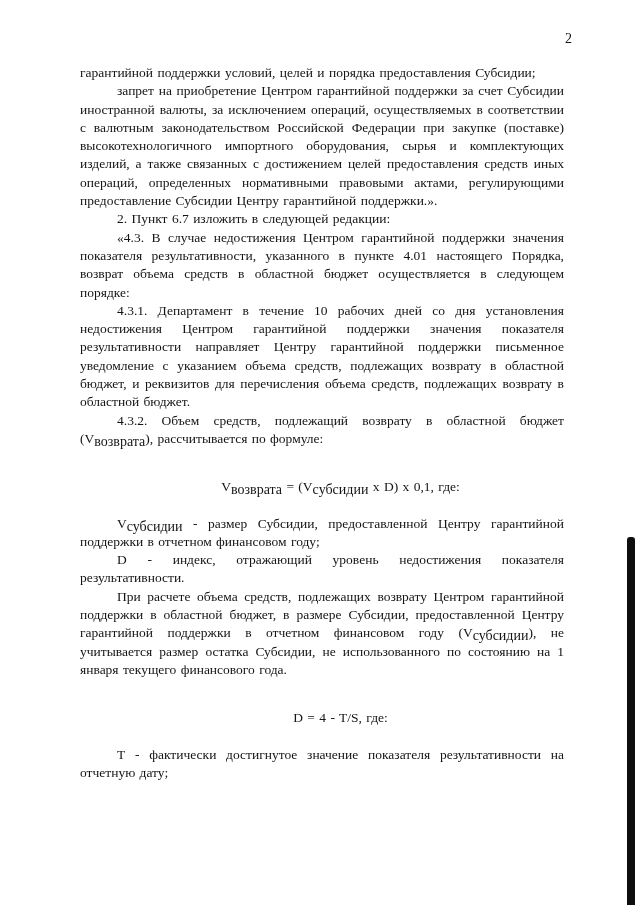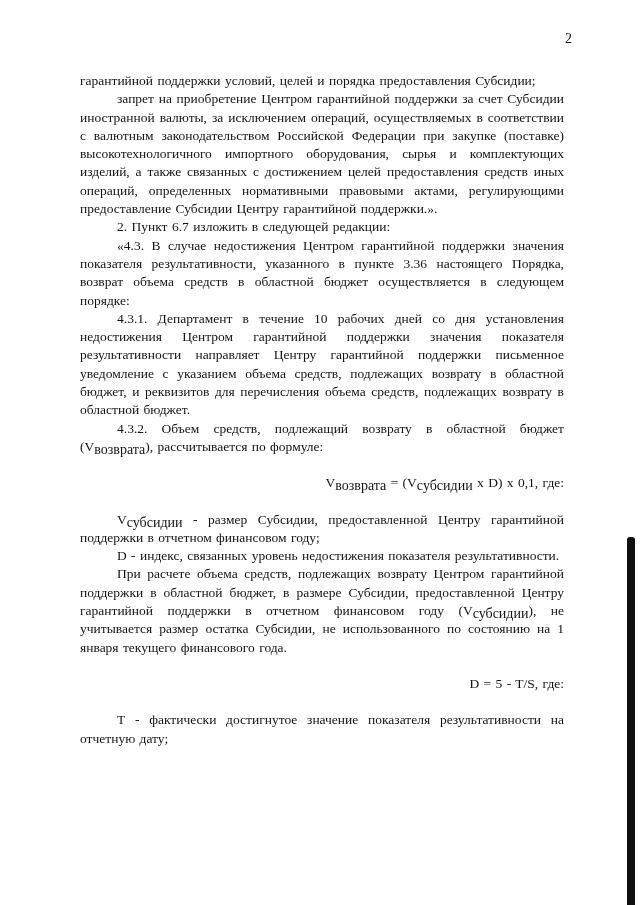--- a/index.html
+++ b/index.html
@@ -14,33 +14,33 @@
   }
   .page-number {
     position: absolute;
     top: 31px;
     right: 68px;
     font-size: 14px;
     color: #141414;
   }
   .content {
     position: absolute;
-    top: 72px;
+    top: 64px;
     left: 80px;
     width: 484px;
     font-size: 13.5px;
     line-height: 18.3px;
     text-align: justify;
     word-spacing: 1px;
   }
   .content p { margin: 0; }
   .content p.indent { text-indent: 37px; }
   .content p.formula {
-    text-align: right;
-    margin-top: 18px;
+    text-align: center;
+    margin-top: 30px;
     margin-bottom: 18px;
   }
   .content sub {
     font-size: 14px;
     line-height: 0;
     vertical-align: -3px;
     letter-spacing: 0;
   }
   .scan-bar {
     position: absolute;
@@ -56,26 +56,26 @@
 <body>
 
 <div class="page">
 
   <div class="page-number">2</div>
 
   <div class="content">
     <p class="para">гарантийной поддержки условий, целей и порядка предоставления Субсидии;</p>
     <p class="para indent">запрет на приобретение Центром гарантийной поддержки за счет Субсидии иностранной валюты, за исключением операций, осуществляемых в соответствии с валютным законодательством Российской Федерации при закупке (поставке) высокотехнологичного импортного оборудования, сырья и комплектующих изделий, а также связанных с достижением целей предоставления средств иных операций, определенных нормативными правовыми актами, регулирующими предоставление Субсидии Центру гарантийной поддержки.».</p>
     <p class="para indent">2. Пункт 6.7 изложить в следующей редакции:</p>
-    <p class="para indent">«4.3. В случае недостижения Центром гарантийной поддержки значения показателя результативности, указанного в пункте 3.36 настоящего Порядка, возврат объема средств в областной бюджет осуществляется в следующем порядке:</p>
+    <p class="para indent">«4.3. В случае недостижения Центром гарантийной поддержки значения показателя результативности, указанного в пункте 4.01 настоящего Порядка, возврат объема средств в областной бюджет осуществляется в следующем порядке:</p>
     <p class="para indent">4.3.1. Департамент в течение 10 рабочих дней со дня установления недостижения Центром гарантийной поддержки значения показателя результативности направляет Центру гарантийной поддержки письменное уведомление с указанием объема средств, подлежащих возврату в областной бюджет, и реквизитов для перечисления объема средств, подлежащих возврату в областной бюджет.</p>
     <p class="para indent">4.3.2. Объем средств, подлежащий возврату в областной бюджет (V<sub>возврата</sub>), рассчитывается по формуле:</p>
     <p class="para indent formula">V<sub>возврата</sub> = (V<sub>субсидии</sub> x D) x 0,1, где:</p>
     <p class="para indent">V<sub>субсидии</sub> - размер Субсидии, предоставленной Центру гарантийной поддержки в отчетном финансовом году;</p>
-    <p class="para indent">D - индекс, связанных уровень недостижения показателя результативности.</p>
+    <p class="para indent">D - индекс, отражающий уровень недостижения показателя результативности.</p>
     <p class="para indent">При расчете объема средств, подлежащих возврату Центром гарантийной поддержки в областной бюджет, в размере Субсидии, предоставленной Центру гарантийной поддержки в отчетном финансовом году (V<sub>субсидии</sub>), не учитывается размер остатка Субсидии, не использованного по состоянию на 1 января текущего финансового года.</p>
-    <p class="para indent formula">D = 5 - T/S, где:</p>
+    <p class="para indent formula">D = 4 - T/S, где:</p>
     <p class="para indent">Т - фактически достигнутое значение показателя результативности на отчетную дату;</p>
   </div>
 
   <div class="scan-bar"></div>
 
 </div>
 
 </body></html>

